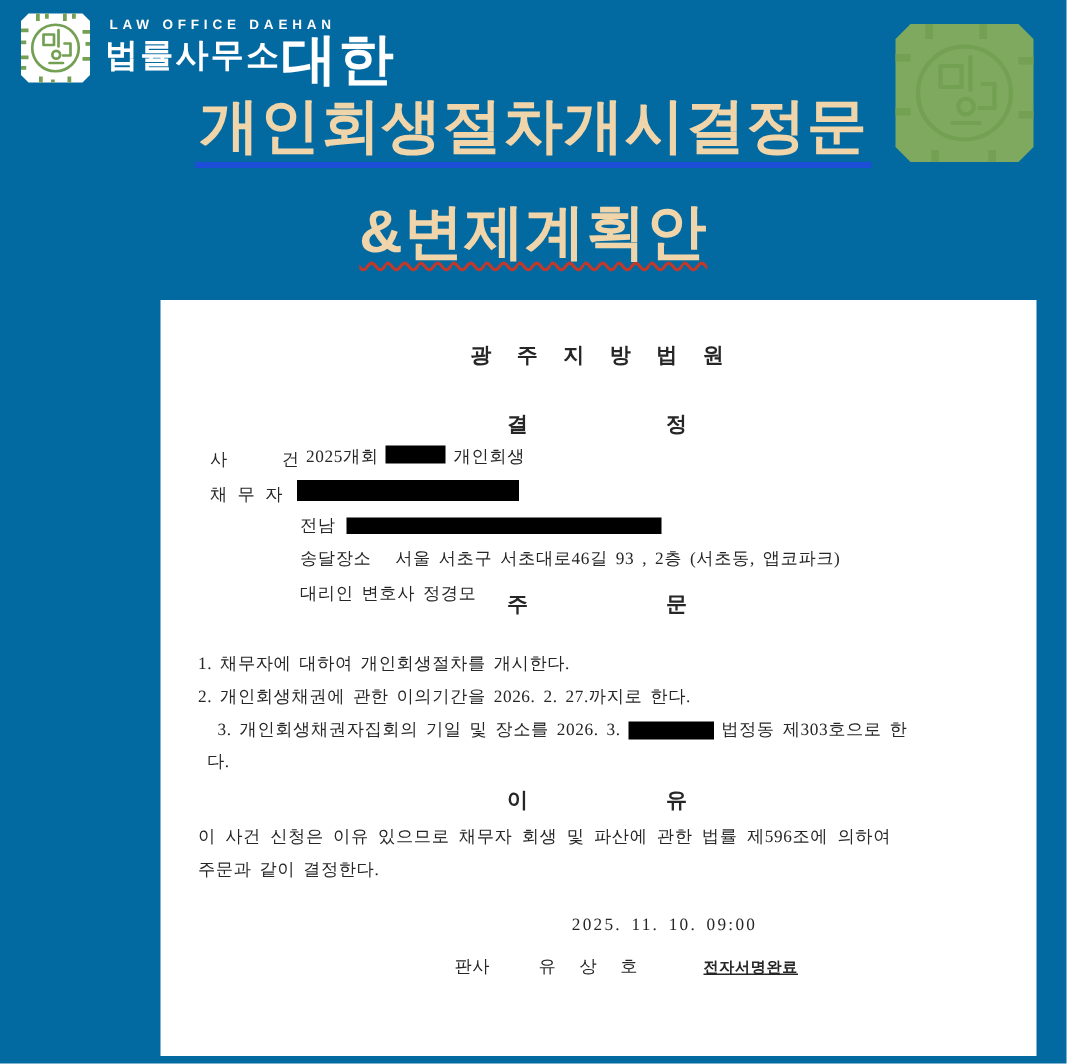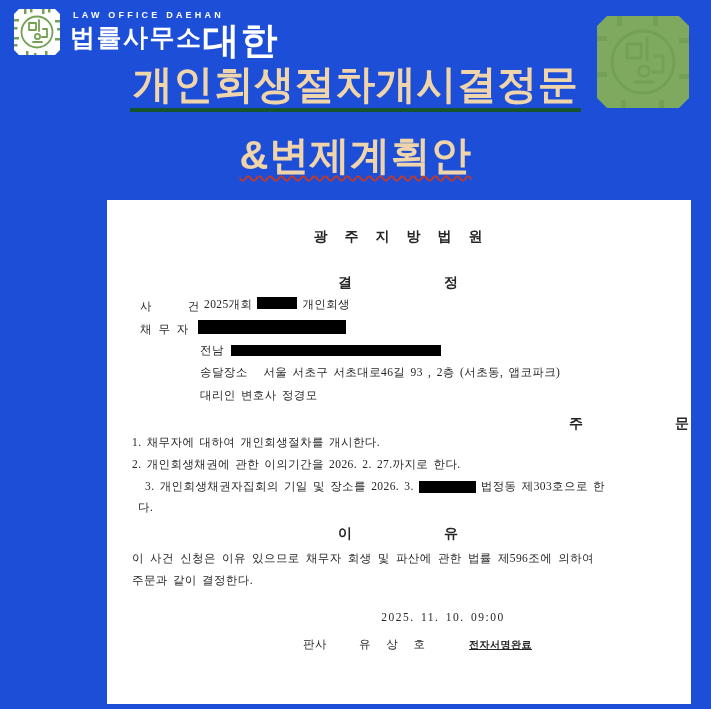--- a/index.html
+++ b/index.html
@@ -1,34 +1,34 @@
 <!DOCTYPE html>
 <html><head>
 <meta charset="utf-8">
 <style>
   html,body{margin:0;padding:0;}
   .stage{
     position:relative;width:711px;height:709px;overflow:hidden;
-    background:#1d4ed8;font-family:"Liberation Sans",sans-serif;
+    background:#0369a1;font-family:"Liberation Sans",sans-serif;
   }
   
   .brand-header{position:absolute;top:7px;left:12px;display:flex;align-items:center;gap:8px;}
   .brand-icon svg{display:block;}
   .brand-text{color:#ffffff;}
   .tagline{font-size:9px;font-weight:bold;letter-spacing:3.2px;margin:2px 0 1px 3px;}
   .brand-row{display:flex;align-items:flex-end;}
-  .office{font-size:25px;font-weight:bold;letter-spacing:1.5px;padding-bottom:3px;}
+  .office{font-size:22px;font-weight:bold;letter-spacing:1.5px;padding-bottom:3px;}
   .brand{font-size:37px;font-weight:bold;line-height:0.85;letter-spacing:1px;}
   
   .watermark{position:absolute;top:12px;left:593px;}
   
   .title-wrap{position:absolute;top:63px;left:0;width:100%;text-align:center;}
   .title-line{
     display:inline-block;font-size:40px;font-weight:bold;color:#EFD5A9;
-    letter-spacing:0.5px;border-bottom:4px solid #14532d;padding:0 3px 3px 3px;
+    letter-spacing:0.5px;border-bottom:4px solid #1d4ed8;padding:0 3px 3px 3px;
     line-height:1.05;
   }
   .l2wrap{margin-top:22px;}
   .l2 .squiggle{
     text-decoration-line:underline;text-decoration-style:wavy;
     text-decoration-color:#C0392B;text-decoration-thickness:2px;
     text-underline-offset:6px;
   }
   .l2{padding-bottom:24px;}
   
@@ -45,21 +45,21 @@
   .decision{top:74px;}
   .case-label{top:99px;left:33px;letter-spacing:1px;}
   .case-value{top:97px;left:97px;display:flex;align-items:flex-start;gap:5px;}
   .debtor-label{top:122px;left:33px;letter-spacing:1px;}
   .redact{display:inline-block;background:#000;}
   .debtor-box{top:120px;left:91px;width:148px;height:14px;position:absolute;}
   .jeonnam{top:143px;left:93px;}
   .jeonnam-box{top:145px;left:124px;width:210px;height:11px;position:absolute;}
   .service{top:165px;left:93px;}
   .attorney{top:188px;left:93px;}
-  .order-h{top:215px;text-align:right;}
+  .order-h{top:194px;}
   .o1{top:235px;left:25px;}
   .o2{top:257px;left:25px;}
   .o3{top:279px;left:38px;display:flex;align-items:center;gap:5px;white-space:pre;}
   .o3c{top:300px;left:31px;}
   .reason-h{top:325px;}
   .reason-p{
     top:347px;left:25px;width:462px;position:absolute;
     text-align:justify;line-height:22px;white-space:normal;
   }
   .datetime{top:411px;letter-spacing:1.5px;padding-left:44px;}

